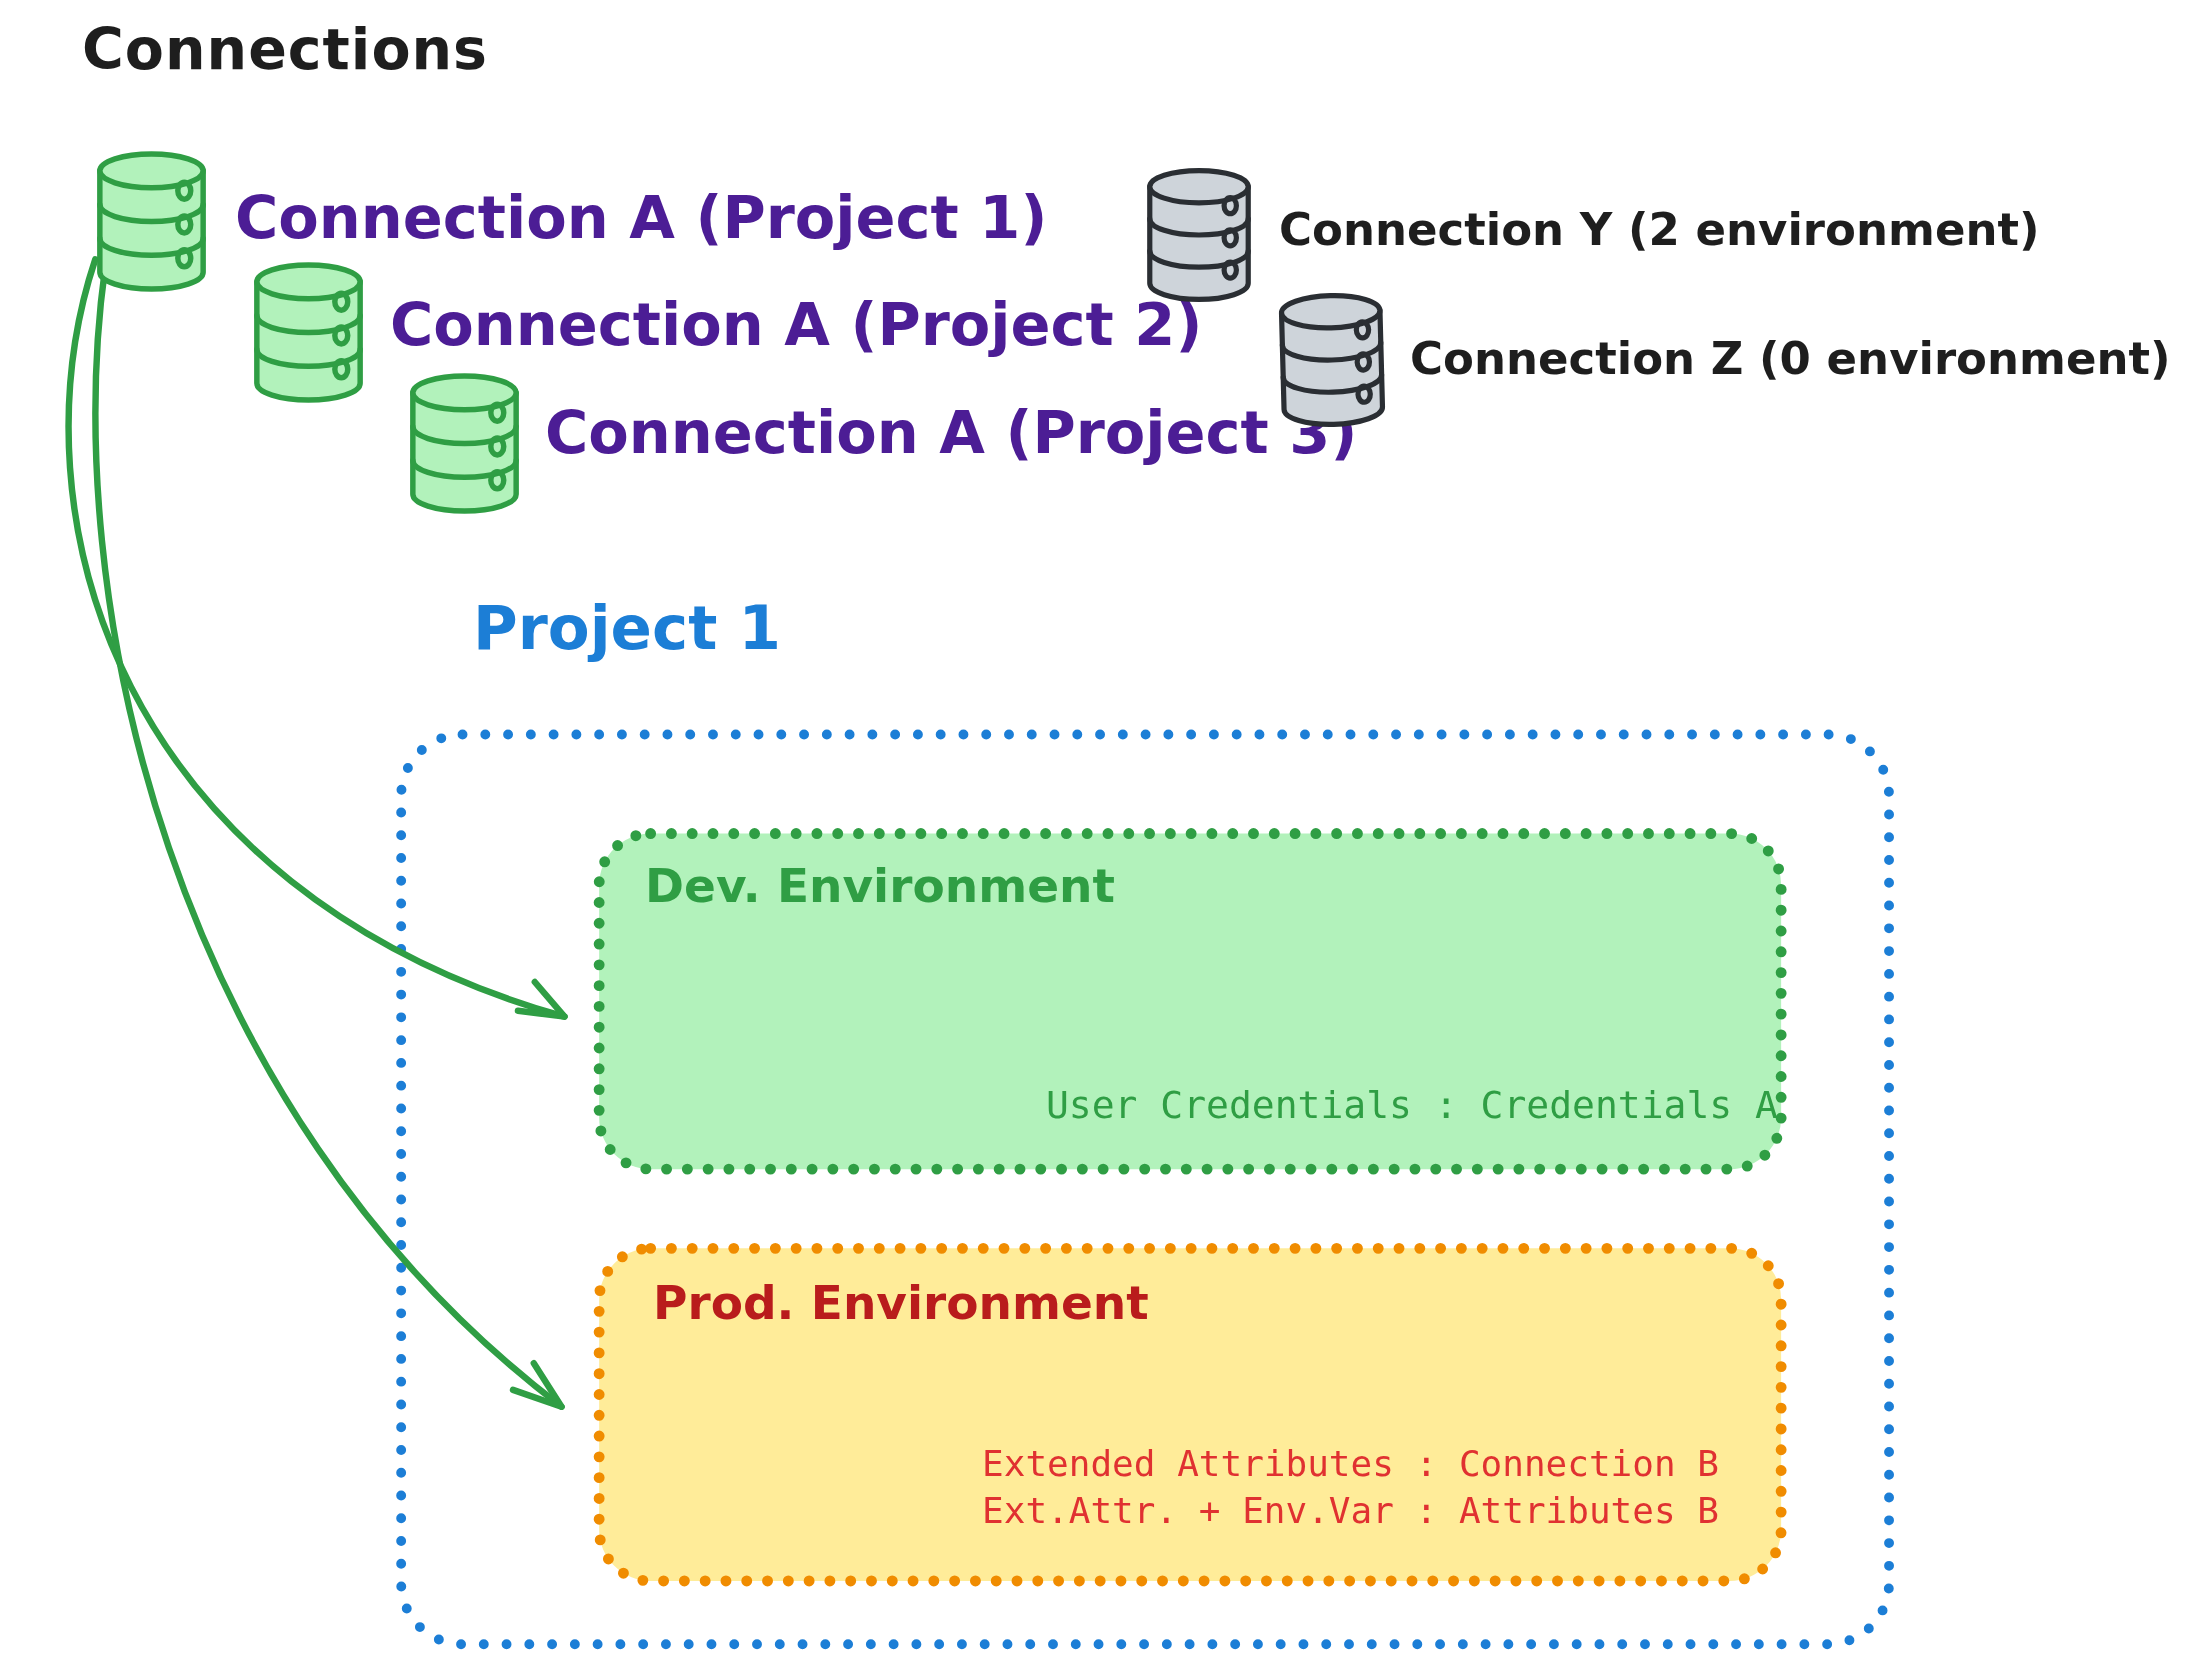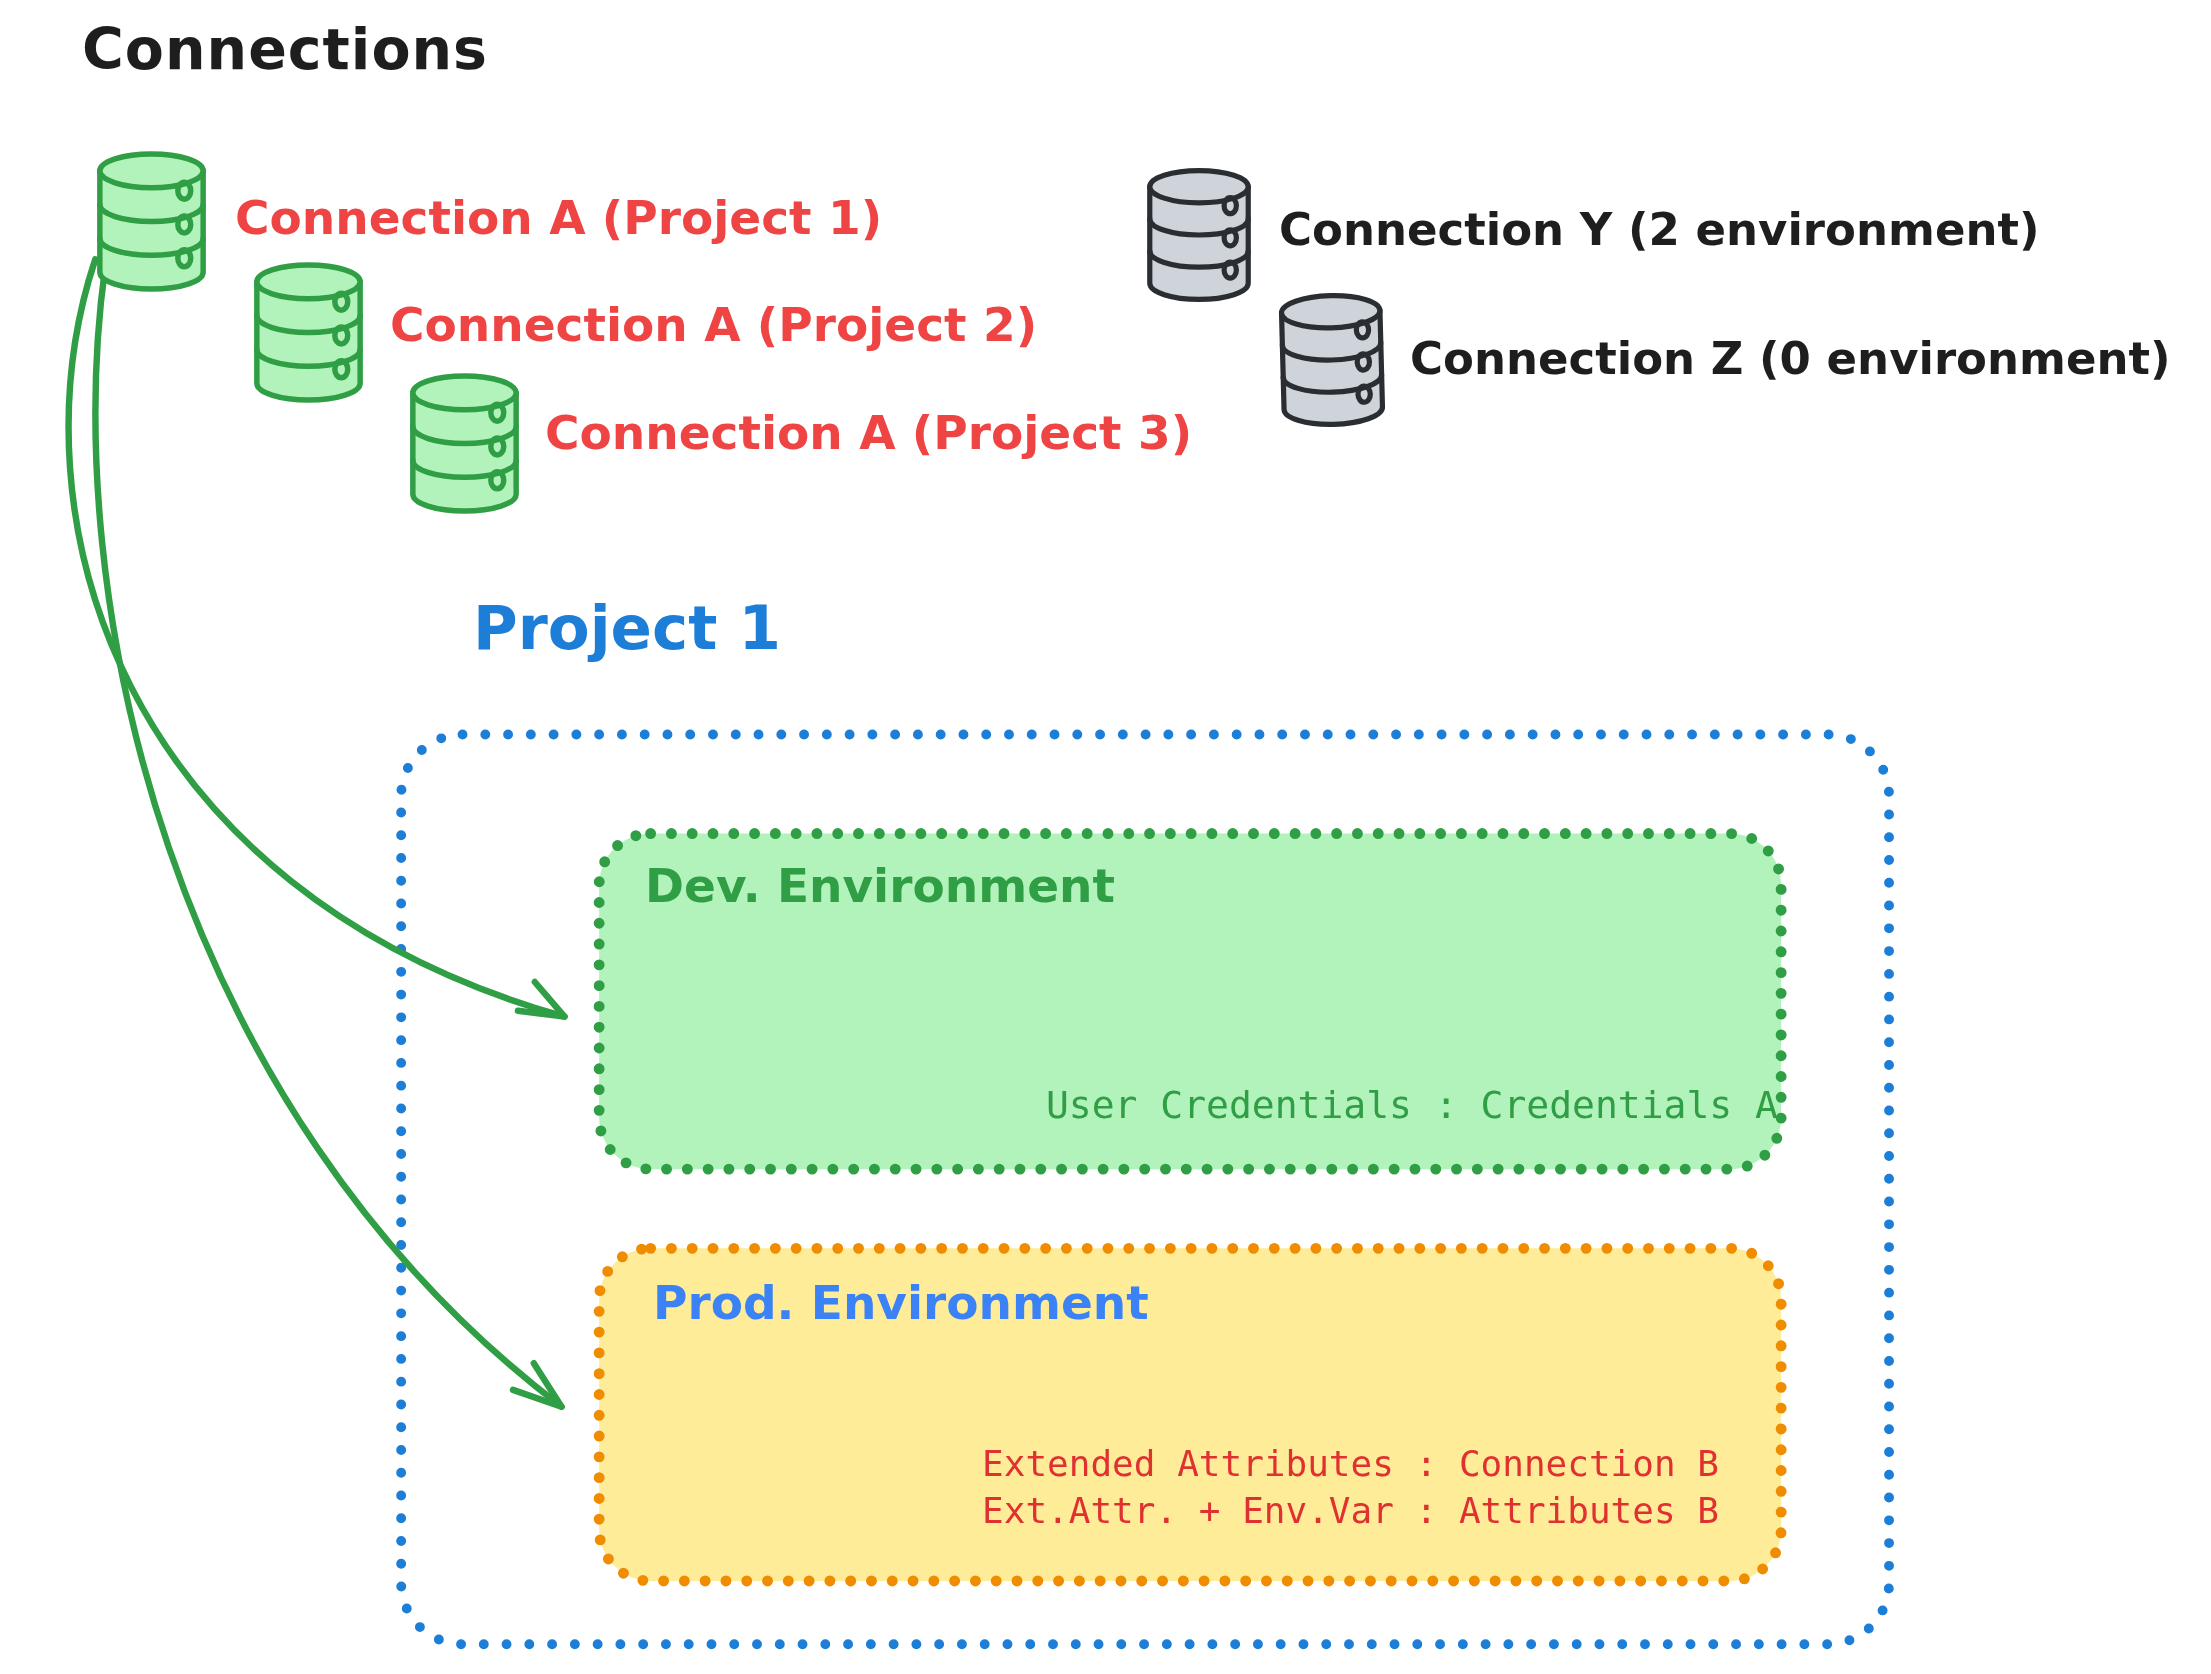--- a/index.html
+++ b/index.html
@@ -24,33 +24,33 @@
   }
 
   
   .hand { font-family: "DejaVu Sans", "Liberation Sans", sans-serif; font-weight: 600; }
   .mono { font-family: "DejaVu Sans Mono", "Liberation Mono", monospace; }
 
   .abs { position: absolute; white-space: nowrap; }
 
   .diagram-title { left: 82px; top: 16px; font-size: 57px; font-weight: 700; letter-spacing: 1px; color: #1e1e1e; }
 
-  .label-green { color: #ef4444; font-size: 47px; line-height: 55px; }
+  .label-green { color: #4c1d95; font-size: 59px; line-height: 55px; }
   .label-ink   { color: #1e1e1e; font-size: 45px; line-height: 55px; }
 
   .lbl-a1 { left: 235px; top: 190px; }
   .lbl-a2 { left: 390px; top: 297px; }
   .lbl-a3 { left: 545px; top: 405px; }
   .lbl-y  { left: 1279px; top: 202px; }
   .lbl-z  { left: 1410px; top: 331px; }
 
   .project-title { left: 473px; top: 592px; font-size: 61px; font-weight: 700; color: #1c7ed6; }
 
   .dev-title  { left: 645px; top: 858px;  font-size: 47px; color: #2f9e44; }
-  .prod-title { left: 653px; top: 1275px; font-size: 47px; color: #3b82f6; }
+  .prod-title { left: 653px; top: 1275px; font-size: 47px; color: #b91c1c; }
 
   .dev-cred {
     right: 434px; 
     top: 1083px;
     font-size: 38px;
     color: #2f9e44;
   }
   .prod-creds {
     right: 493px; 
     top: 1440px;

